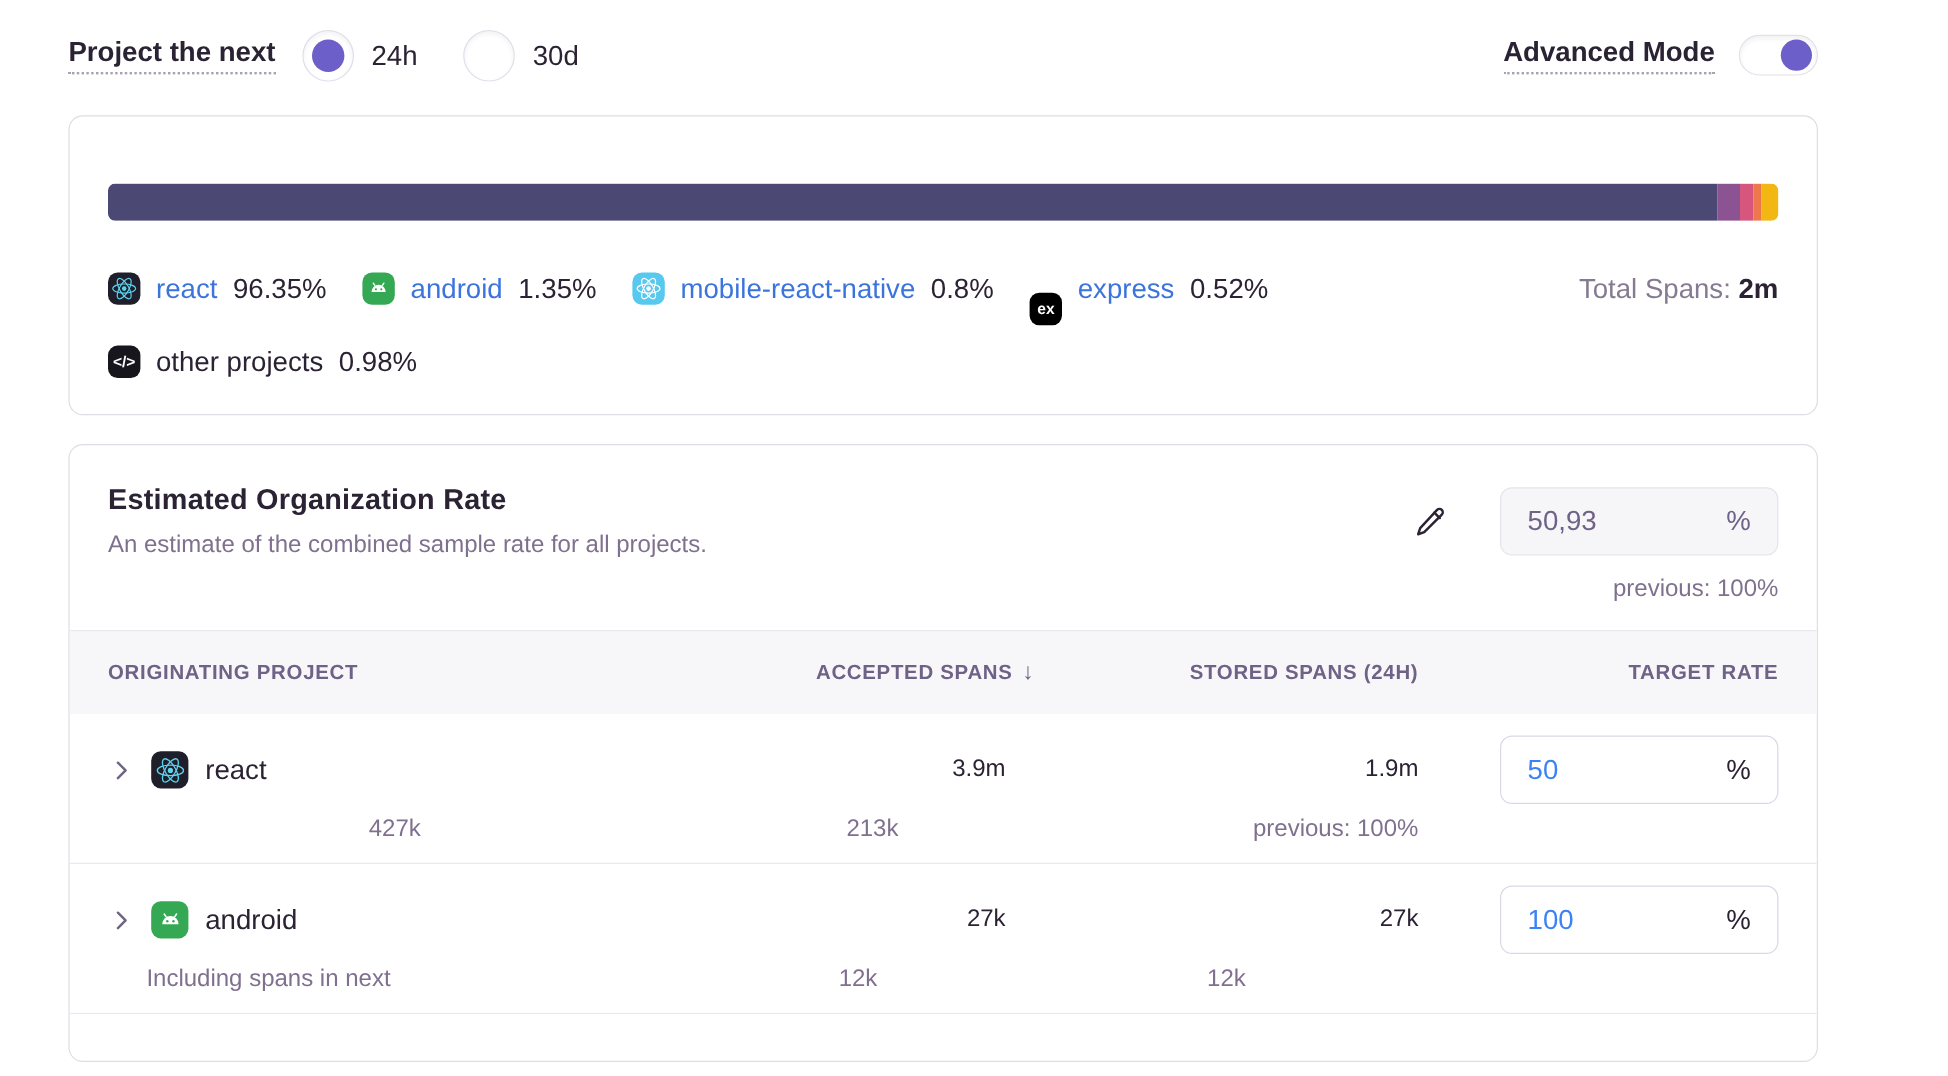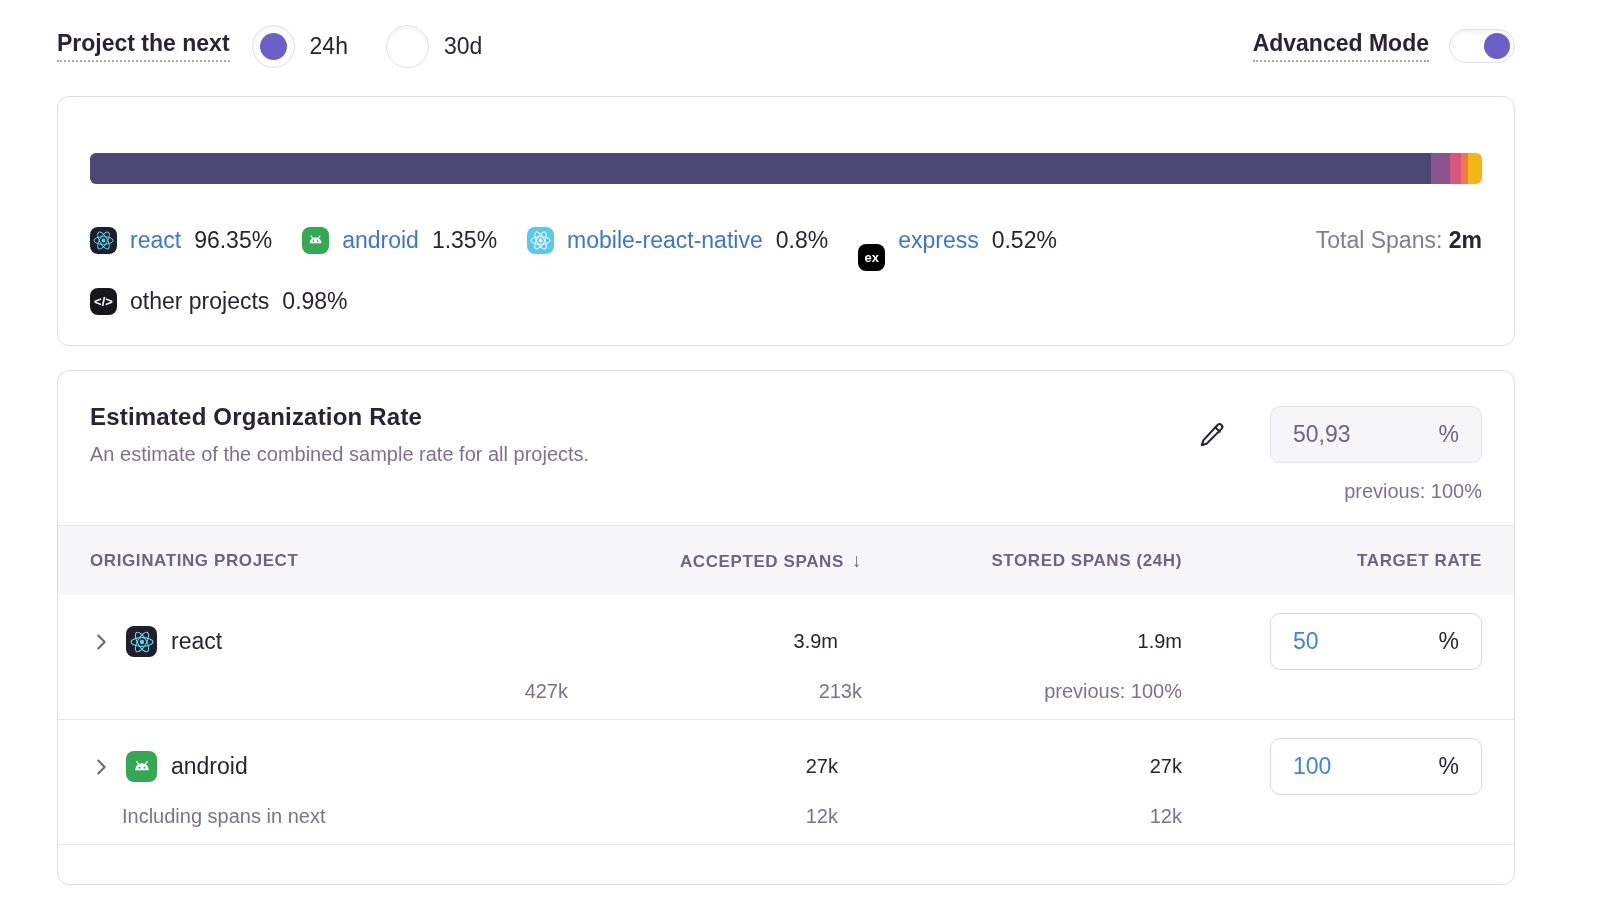--- a/index.html
+++ b/index.html
@@ -72,21 +72,21 @@
 
   
   .card-org { margin-top:24px; padding-top:32px; padding-bottom:0; overflow:hidden; }
   .org-head { display:flex; padding:0 32px; }
   .org-head-left { flex:1; }
   .org-desc { margin-top:12px; font-size:20px; color:#80708f; }
   .org-head-right { display:flex; align-items:center; gap:44px; }
   .pencil-btn { border:none; background:none; cursor:pointer; color:#2b2233; display:flex; }
 
   .rate-box {
-    width:212px; height:57px; border-radius:10px;
+    width:232px; height:57px; border-radius:10px;
     border:1px solid #ddd7e5; background:#fff;
     display:flex; align-items:center; padding:0 22px;
     font-size:23px;
   }
   .rate-box.disabled { background:#f6f5f8; border-color:#e6e2ec; color:#6f6287; }
   .rate-box input {
     border:none; outline:none; background:transparent; flex:1; min-width:0;
     font-family:"Liberation Sans", sans-serif; font-size:23px; color:#3b82f6;
   }
   .rate-box.disabled input { color:#6f6287; }
@@ -113,21 +113,21 @@
   .trow { padding:18px 32px 16px; row-gap:10px; }
   .trow + .trow { border-top:1px solid #eae7ee; }
   .cell-num { text-align:right; font-size:20px; line-height:57px; }
   .cell-num.pad { padding-right:24px; }
   .cell-proj { display:flex; align-items:center; gap:14px; height:57px; }
   .chev { display:flex; color:#6e6480; cursor:pointer; background:none; border:none; padding:0; }
   .proj-tile.lg { width:31px; height:31px; }
   .proj-name { font-size:23px; }
   .cell-rate { display:flex; justify-content:flex-end; }
   .sub-text { font-size:20px; color:#80708f; padding-left:32px; }
-  .sub-num { text-align:right; font-size:20px; color:#80708f; }
+  .sub-num { text-align:center; font-size:20px; color:#80708f; }
   .sub-num.pad { padding-right:24px; }
   .sub-prev { text-align:right; }
   .row-stub { border-top:1px solid #eae7ee; height:40px; }
 </style>
 </head>
 <body>
 
 <div class="page">
 
   <div class="topbar">

